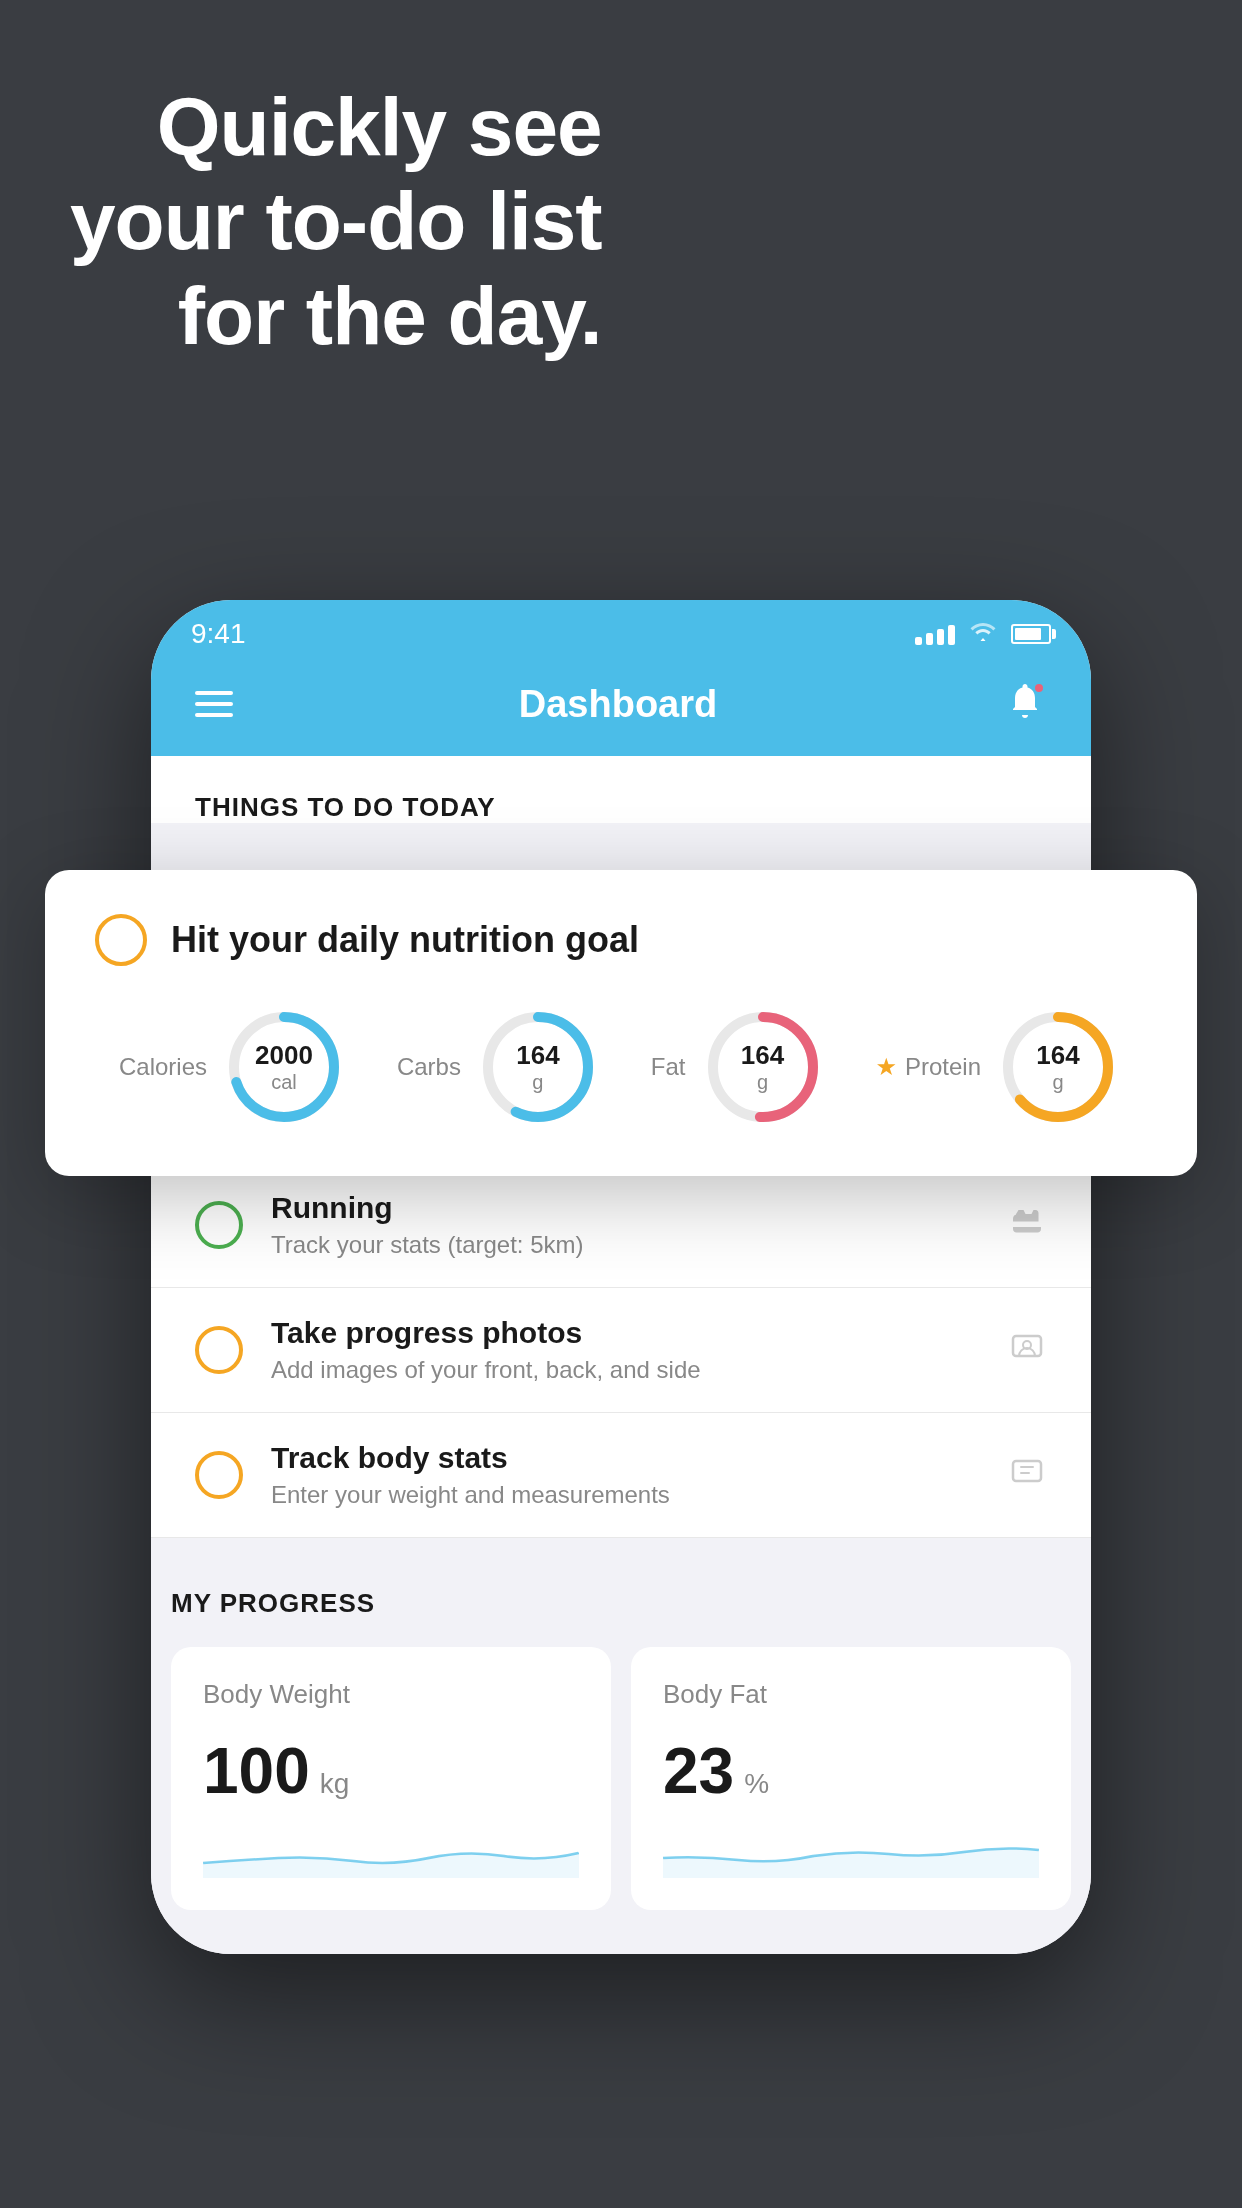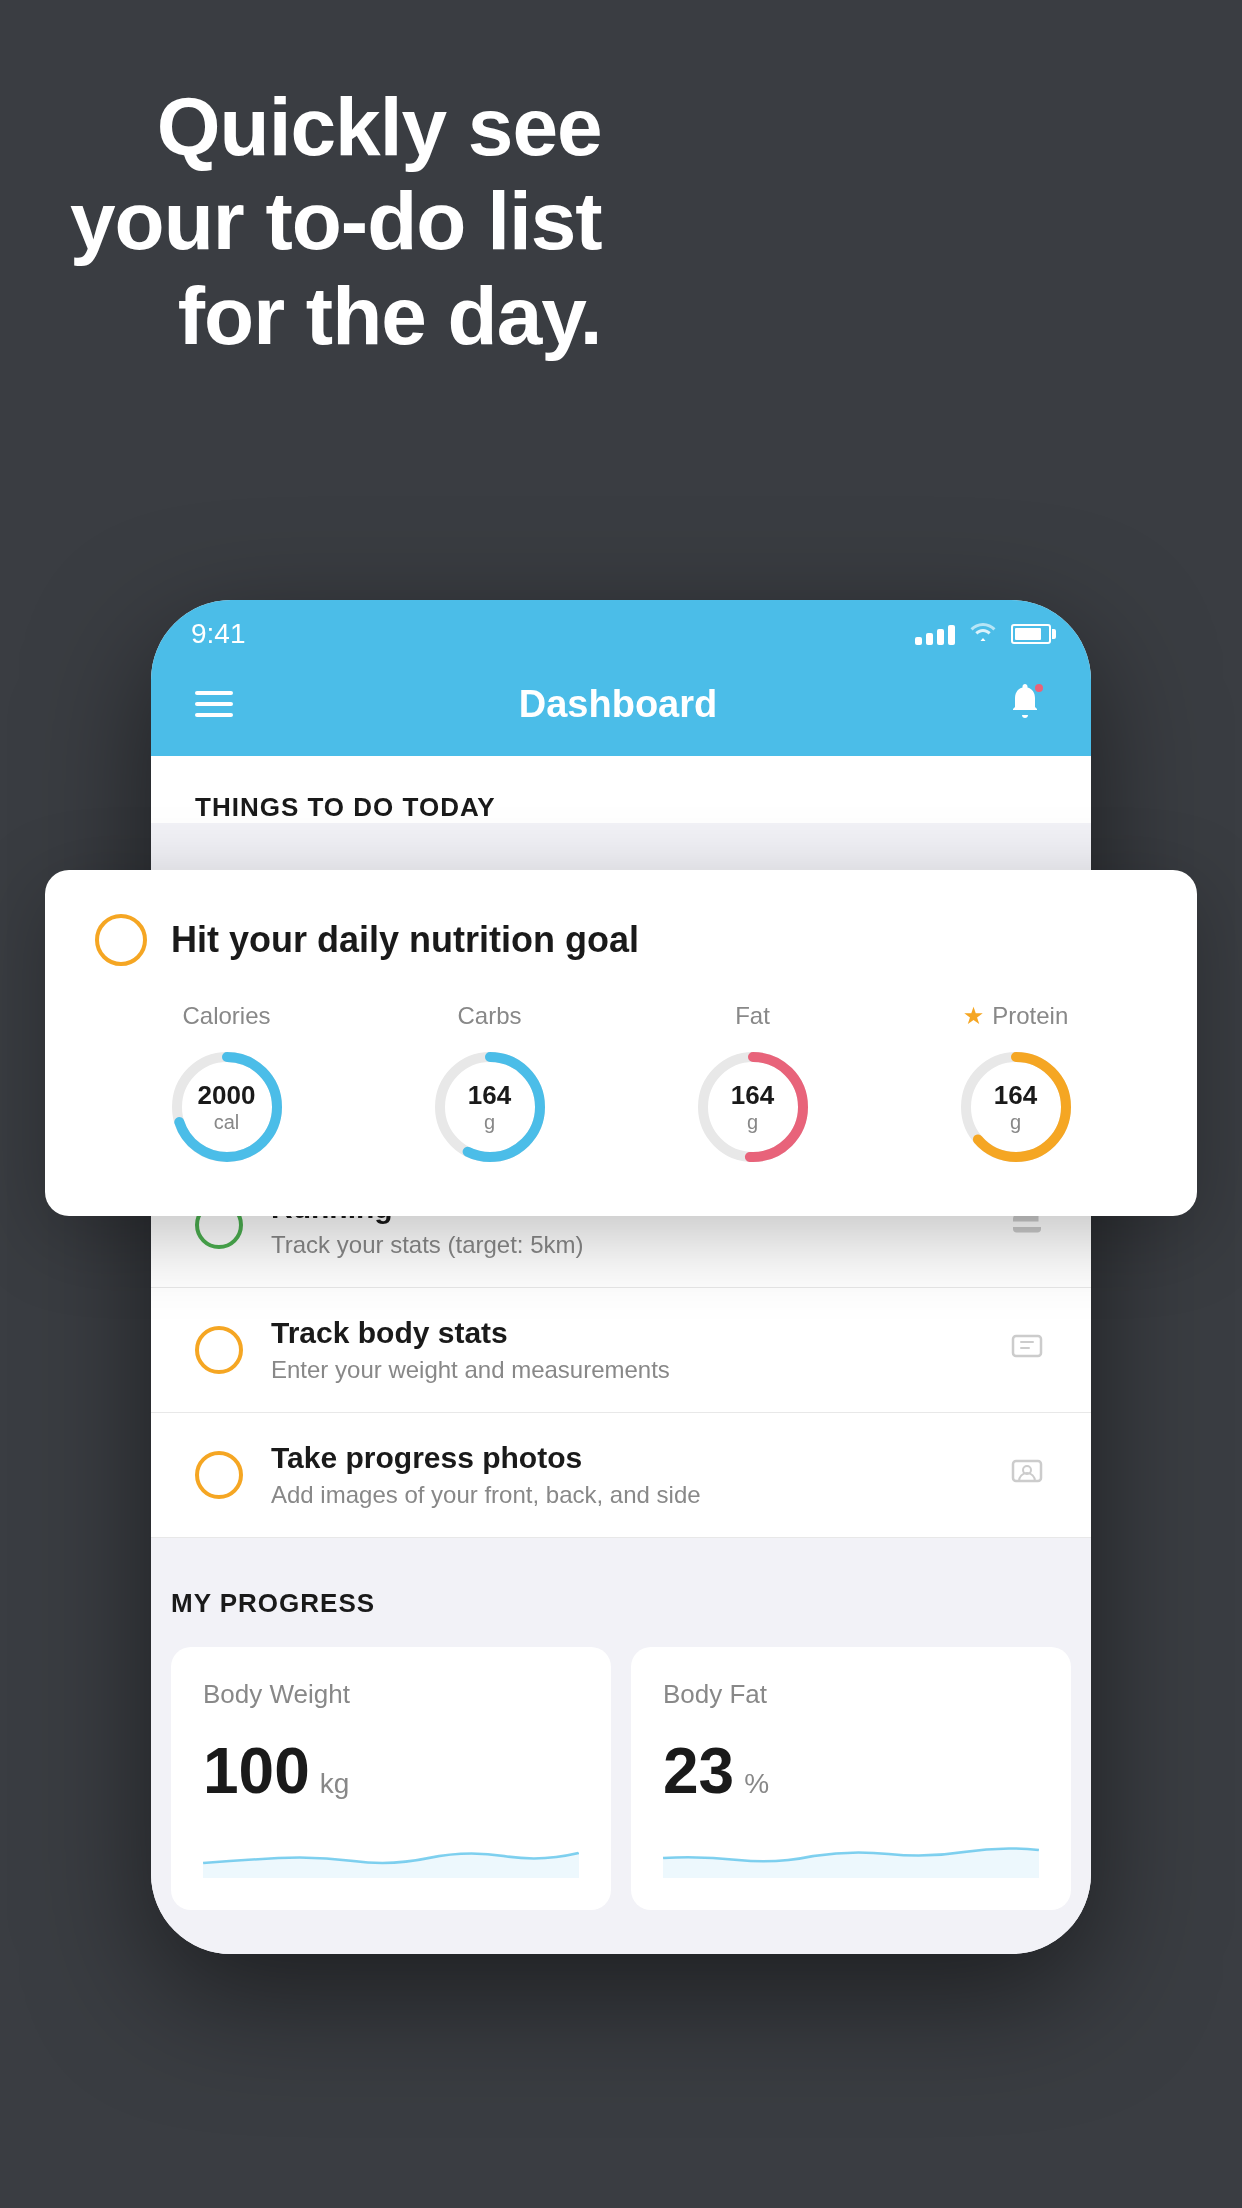--- a/index.html
+++ b/index.html
@@ -151,21 +151,21 @@
       font-weight: 600;
       color: #1a1a1a;
     }
     .nutrition-grid {
       display: flex;
       justify-content: space-around;
       align-items: flex-start;
     }
     .nutrition-item {
       display: flex;
-      flex-direction: column;
+      flex-direction: row;
       align-items: center;
       gap: 12px;
     }
     .nutrition-label {
       font-size: 24px;
       color: #888;
     }
     .donut-container {
       position: relative;
       width: 130px;
@@ -350,41 +350,41 @@
       </div>
       <div class="todo-icon">
         <svg width="40" height="36" viewBox="0 0 40 36" fill="none">
           <path d="M6 26c0 2 1.5 3.5 3.5 3.5h21c2 0 3.5-1.5 3.5-3.5v-2H6v2zm2.5-14l3-5h5l2 4h6l2-4h2c2 0 3 1.5 3 3.5v8H6v-2.5c0-2 1-4 2.5-4z" fill="#ccc"></path>
         </svg>
       </div>
     </div>
     <div class="todo-item">
       <div class="todo-circle yellow"></div>
       <div class="todo-text">
-        <div class="todo-title">Track body stats</div>
-        <div class="todo-subtitle">Enter your weight and measurements</div>
-      </div>
-      <div class="todo-icon">
-        <svg width="40" height="36" viewBox="0 0 40 36" fill="none">
-          <rect x="6" y="8" width="28" height="20" rx="3" stroke="#ccc" stroke-width="2.5" fill="none"></rect>
-          <path d="M14 14h12M14 20h8" stroke="#ccc" stroke-width="2" stroke-linecap="round"></path>
-        </svg>
-      </div>
-    </div>
-    <div class="todo-item">
-      <div class="todo-circle yellow"></div>
-      <div class="todo-text">
         <div class="todo-title">Take progress photos</div>
         <div class="todo-subtitle">Add images of your front, back, and side</div>
       </div>
       <div class="todo-icon">
         <svg width="40" height="36" viewBox="0 0 40 36" fill="none">
           <rect x="6" y="8" width="28" height="20" rx="3" stroke="#ccc" stroke-width="2.5" fill="none"></rect>
           <circle cx="20" cy="17" r="4" stroke="#ccc" stroke-width="2" fill="none"></circle>
           <path d="M12 28c0-4.4 3.6-8 8-8s8 3.6 8 8" stroke="#ccc" stroke-width="2" fill="none"></path>
+        </svg>
+      </div>
+    </div>
+    <div class="todo-item">
+      <div class="todo-circle yellow"></div>
+      <div class="todo-text">
+        <div class="todo-title">Track body stats</div>
+        <div class="todo-subtitle">Enter your weight and measurements</div>
+      </div>
+      <div class="todo-icon">
+        <svg width="40" height="36" viewBox="0 0 40 36" fill="none">
+          <rect x="6" y="8" width="28" height="20" rx="3" stroke="#ccc" stroke-width="2.5" fill="none"></rect>
+          <path d="M14 14h12M14 20h8" stroke="#ccc" stroke-width="2" stroke-linecap="round"></path>
         </svg>
       </div>
     </div>
   </div>
 
   <div class="progress-section">
     <div class="progress-title">MY PROGRESS</div>
     <div class="progress-cards">
 
       <div class="progress-card">

